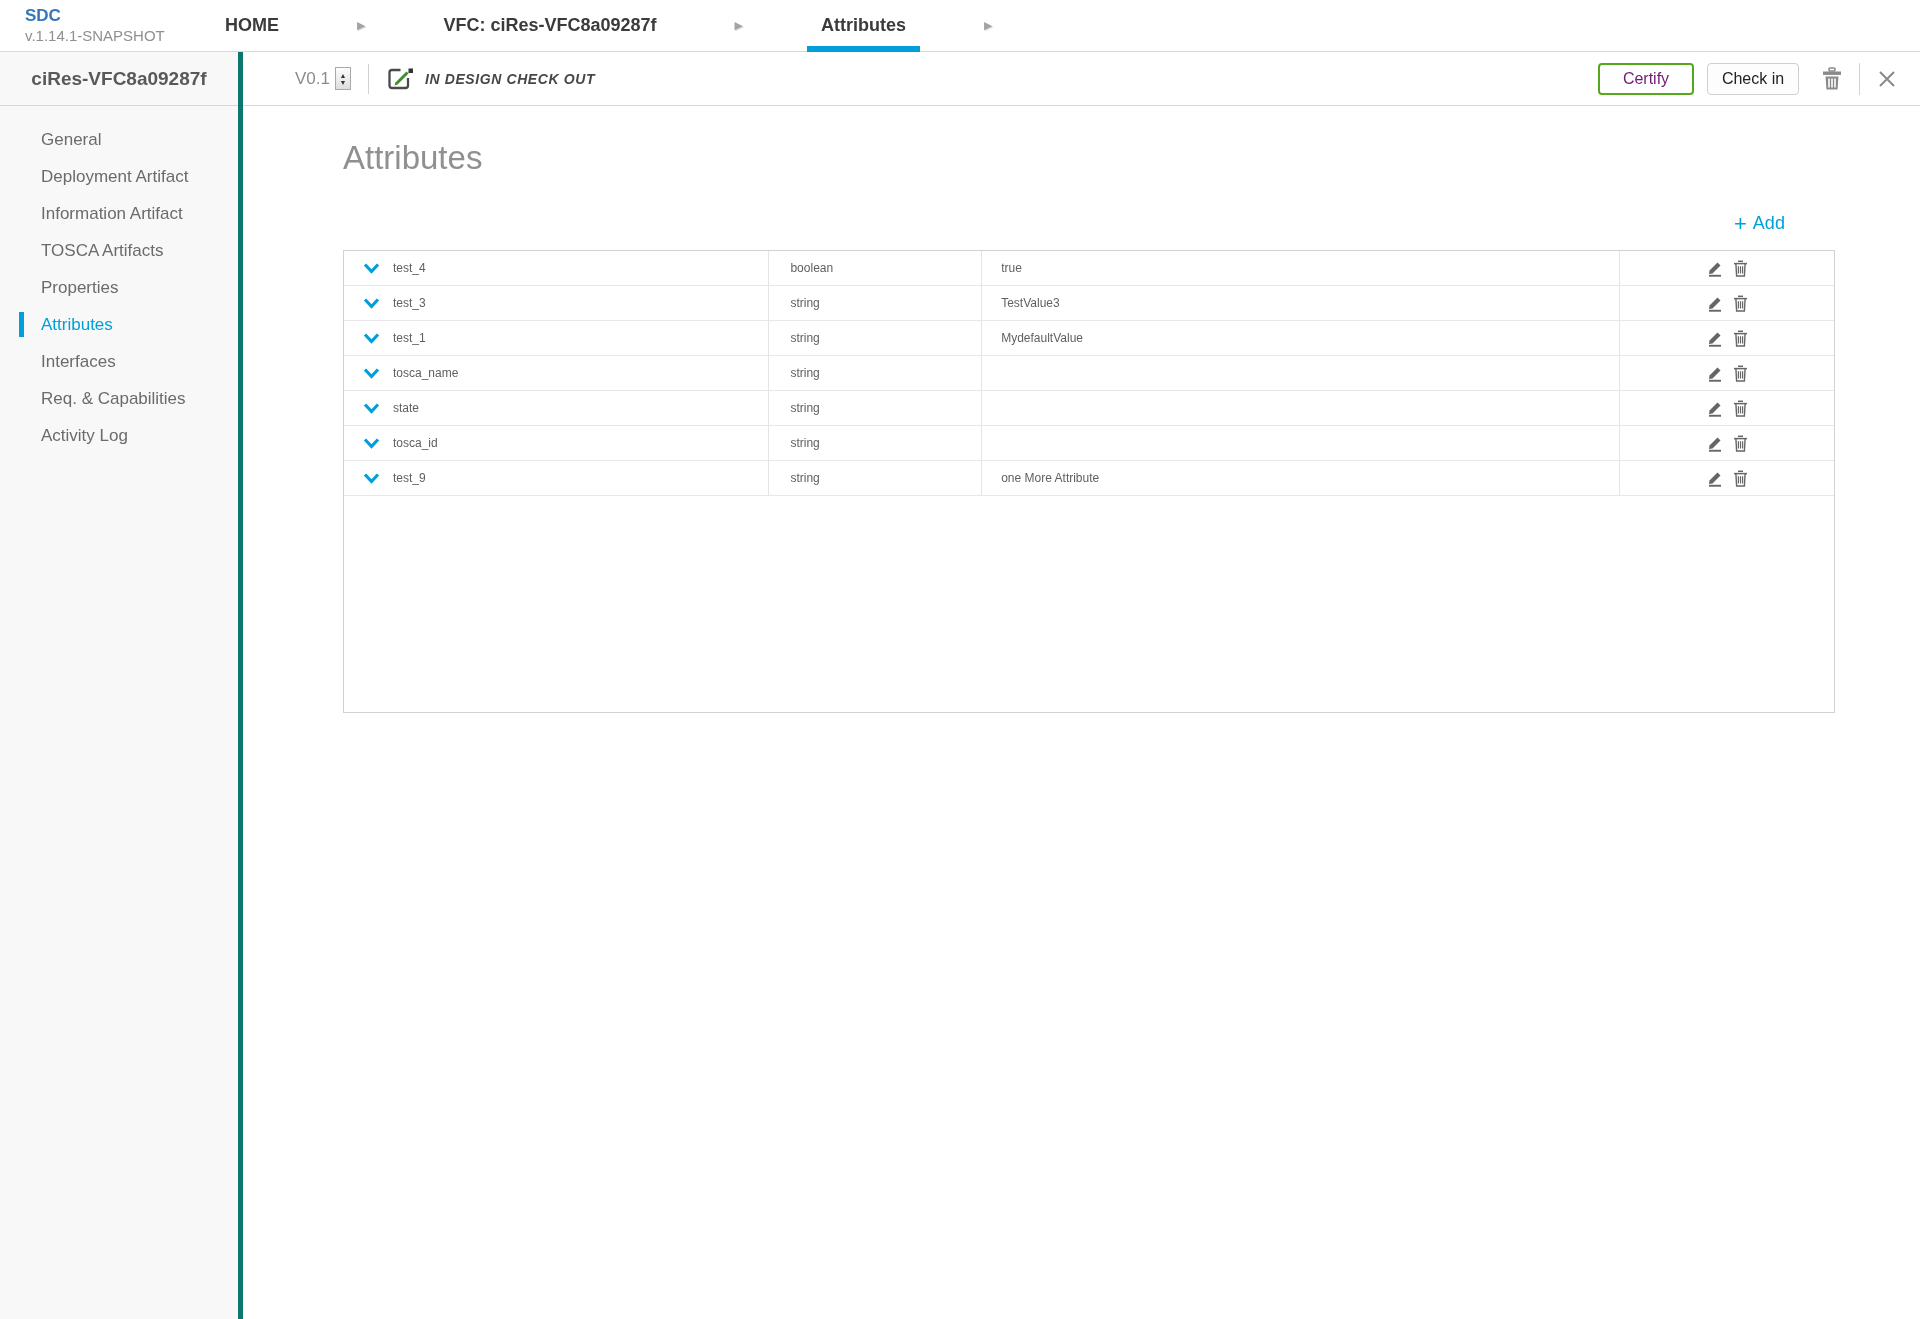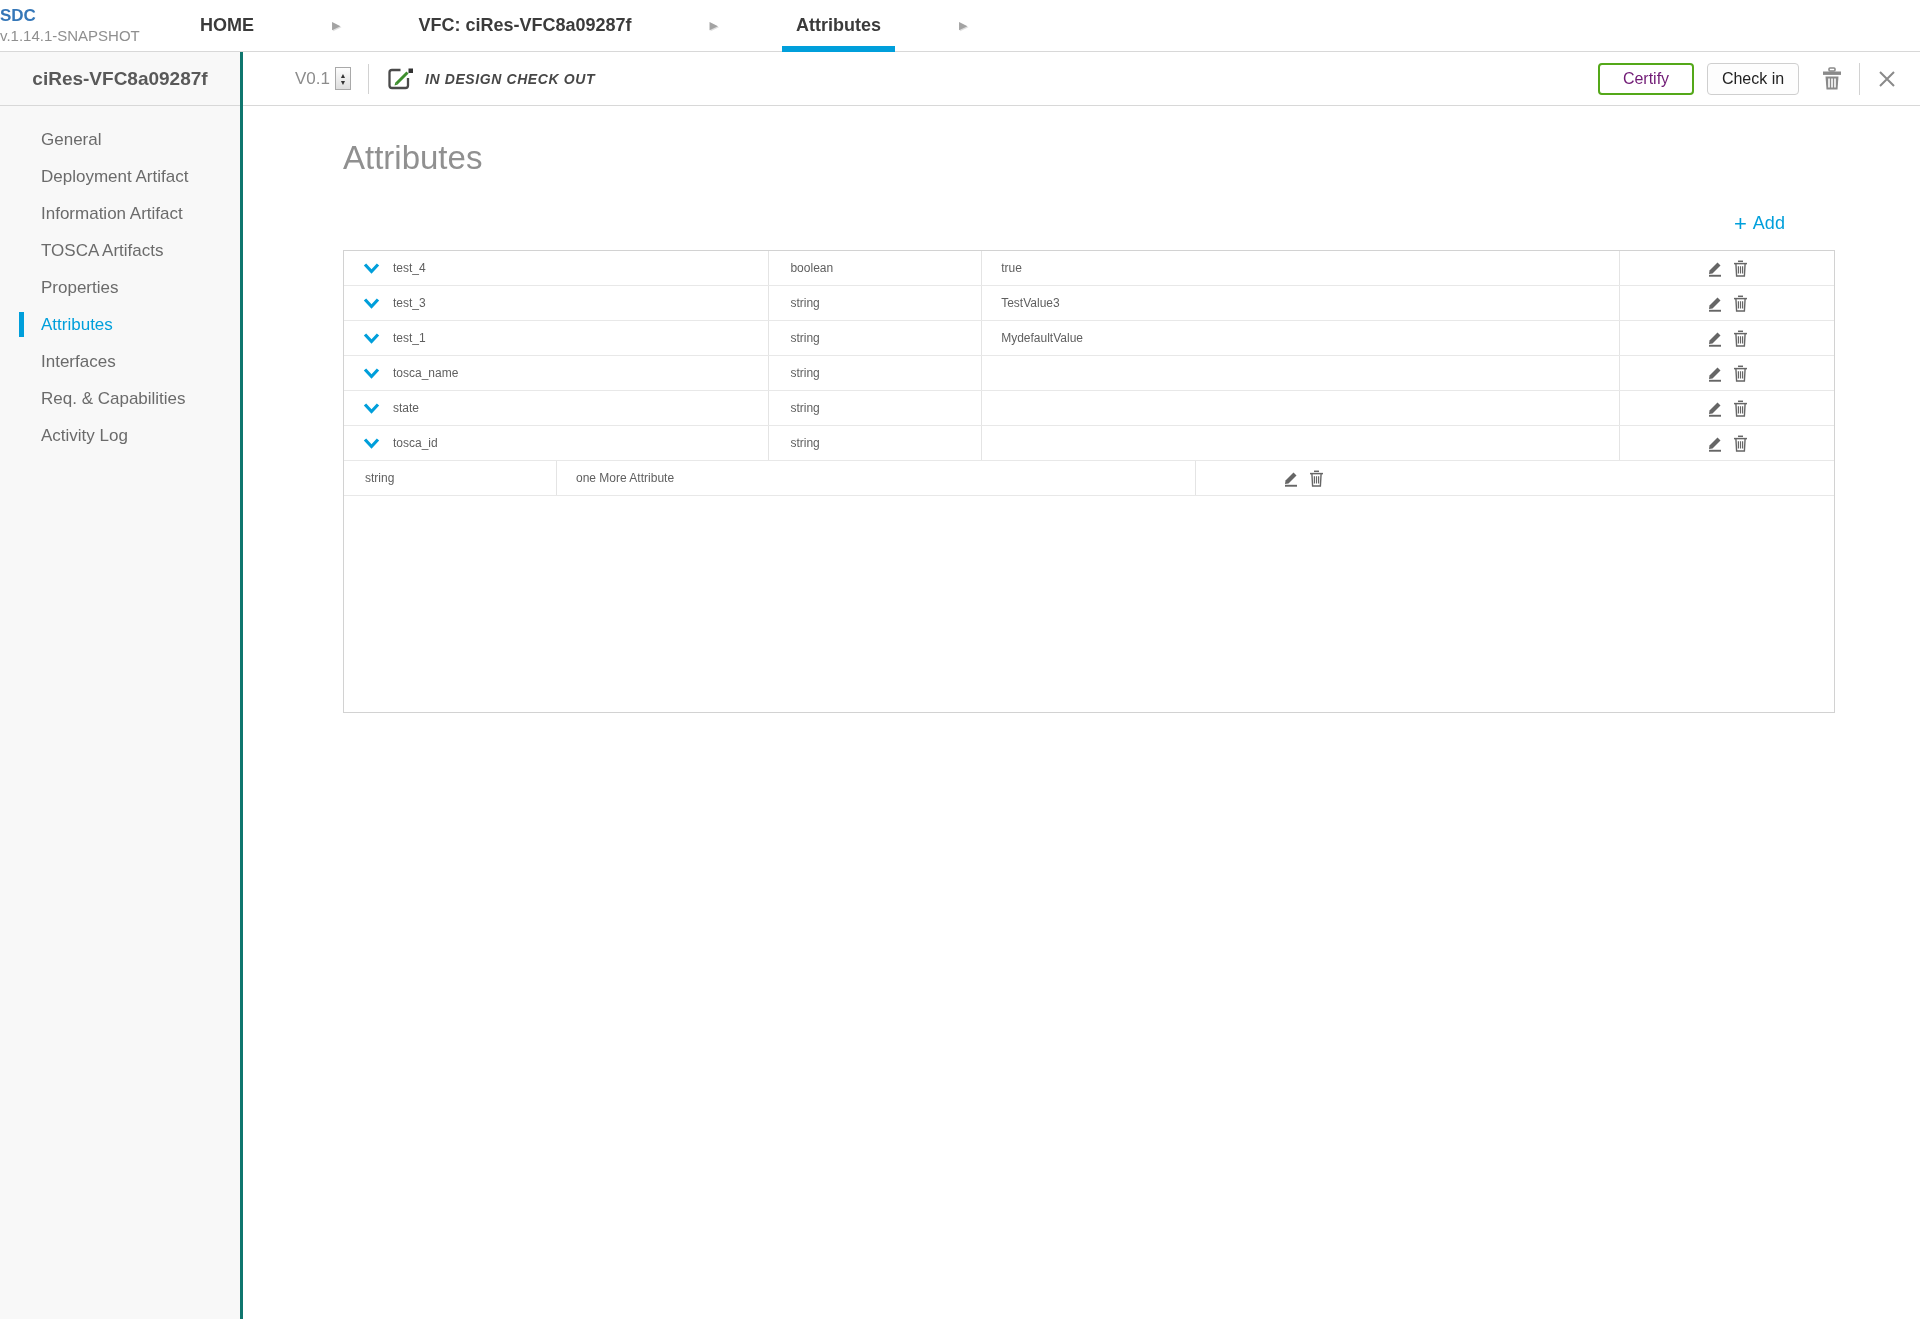--- a/index.html
+++ b/index.html
@@ -1,29 +1,29 @@
 <!DOCTYPE html>
 <html><head>
 <meta charset="utf-8">
 <style>
   * { margin:0; padding:0; box-sizing:border-box; }
   html,body { width:1920px; height:1319px; background:#fff; font-family:"Liberation Sans", sans-serif; color:#5a5a5a; overflow:hidden; }
 
   
   .topnav { position:absolute; left:0; top:0; width:1920px; height:52px; background:#fff; border-bottom:1px solid #d8d8d8; display:flex; align-items:center; z-index:5; }
-  .brand { width:178px; line-height:1.2; }
+  .brand { margin-left:25px; width:178px; line-height:1.2; }
   .brand-name { color:#3577b8; font-weight:bold; font-size:17px; }
   .brand-version { color:#8f8f8f; font-size:15px; }
   .nav-tabs { display:flex; align-items:center; height:100%;gap:44px; }
   .nav-tab { position:relative; height:100%; display:flex; align-items:center; padding:0 22px; font-size:18px; font-weight:600; color:#3b3b3b; cursor:pointer; }
   .nav-tab.active::after { content:""; position:absolute; left:8px; right:8px; bottom:-1px; height:6px; background:#009fdb; }
   .nav-arrow { font-size:11px; color:#a3a3a3; margin:0 12px; text-shadow:1px 1px 0 #e0e0e0; }
 
   
-  .sidebar { position:absolute; left:0; top:52px; bottom:0; width:243px; background:#f8f8f8; border-right:3px solid #0f766e; }
+  .sidebar { position:absolute; left:0; top:52px; bottom:0; width:243px; background:#f8f8f8; border-right:5px solid #0f766e; }
   .sidebar-header { height:54px; border-bottom:1px solid #d8d8d8; display:flex; align-items:center; justify-content:center; font-size:19px; font-weight:bold; color:#595959; }
   .sidebar-menu { margin-top:15px; }
   .menu-item { position:relative; height:37px; display:flex; align-items:center; padding-left:41px; font-size:17px; color:#6b6b6b; cursor:pointer; }
   .menu-item.active { color:#009fdb; }
   .menu-item.active::before { content:""; position:absolute; left:19px; top:6px; height:25px; width:5px; background:#009fdb; }
 
   
   .toolbar { position:absolute; left:243px; top:52px; right:0; height:54px; background:#fff; border-bottom:1px solid #d8d8d8; display:flex; align-items:center; }
   .version-ctl { margin-left:52px; display:flex; align-items:center; }
   .version-label { font-size:17px; color:#8c8c8c; }
@@ -374,20 +374,28 @@
           <path d="M1 3.6 h13" stroke="#666" stroke-width="1.5"></path>
           <path d="M5 1.3 h5" stroke="#666" stroke-width="1.5"></path>
           <path d="M2.9 3.6 l0.7 12.4 h7.8 l0.7 -12.4" fill="none" stroke="#666" stroke-width="1.4"></path>
           <path d="M5.4 6.2 v7.2 M7.5 6.2 v7.2 M9.6 6.2 v7.2" stroke="#666" stroke-width="1.2"></path>
         </svg>
       </span>
     </div>
   </div>
 
   <div class="trow">
+    <div class="cell name-cell col-name">
+      <span class="chevron">
+        <svg width="17" height="11" viewBox="0 0 17 11">
+          <path d="M2 1.5 L8.5 8.5 L15 1.5" fill="none" stroke="#009fdb" stroke-width="3.2"></path>
+        </svg>
+      </span>
+      <span>test_9</span>
+    </div>
     <div class="cell type-cell col-type">
       <span>string</span>
     </div>
     <div class="cell default-cell col-default">
       <span>one More Attribute</span>
     </div>
     <div class="cell action-cell col-action">
       <span class="row-icon">
         <svg width="17" height="18" viewBox="0 0 17 18">
           <path d="M2.5 11.5 L10.5 3.5 L13.5 6.5 L5.5 14.5 L2 15 Z" fill="#666"></path>

